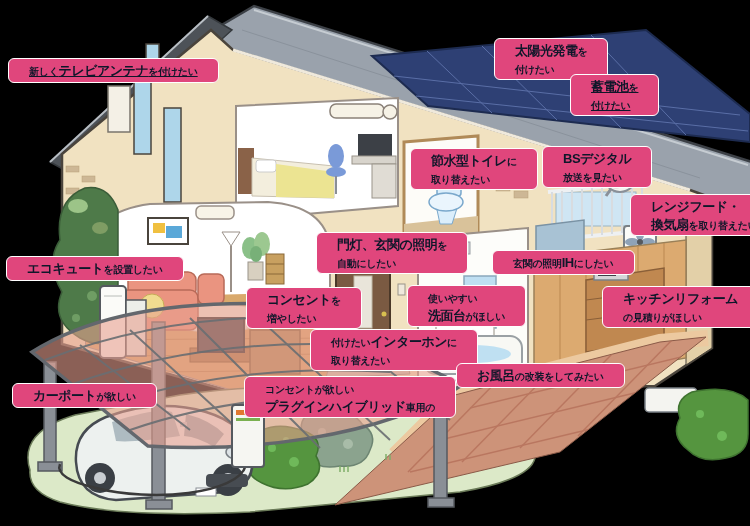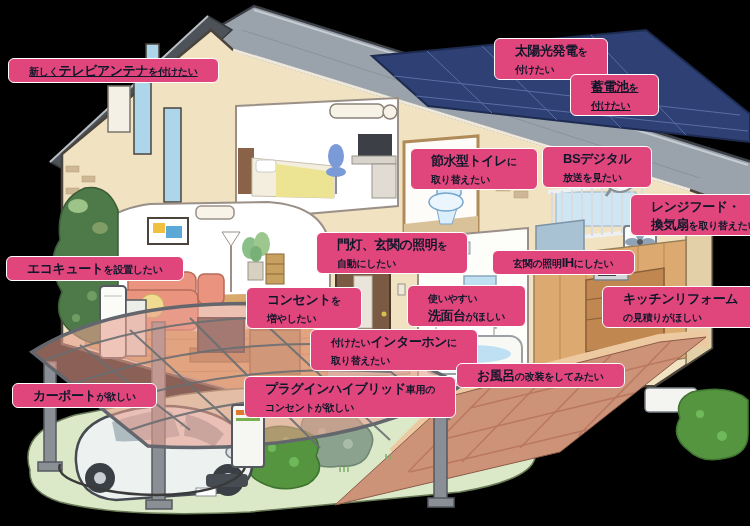--- a/index.html
+++ b/index.html
@@ -359,20 +359,20 @@
         <span class="ln"><span class="sm">の見積りがほしい</span></span>
       </div>
       <div class="label" style="left: 310px; top: 329px;">
         <span class="ln"><span class="sm">付けたい</span><span class="lg">インターホン</span><span class="sm">に</span></span>
         <span class="ln"><span class="sm">取り替えたい</span></span>
       </div>
       <div class="label" style="left: 456px; top: 363px;">
         <span class="ln"><span class="lg">お風呂</span><span class="sm">の改装をしてみたい</span></span>
       </div>
       <div class="label" style="left: 244px; top: 376px;">
+        <span class="ln"><span class="sm">コンセントが欲しい</span></span>
         <span class="ln"><span class="lg">プラグインハイブリッド</span><span class="sm">車用の</span></span>
-        <span class="ln"><span class="sm">コンセントが欲しい</span></span>
       </div>
       <div class="label" style="left: 12px; top: 383px;">
         <span class="ln"><span class="lg">カーポート</span><span class="sm">が欲しい</span></span>
       </div>
     </div>
 </div>
 
 </body></html>

